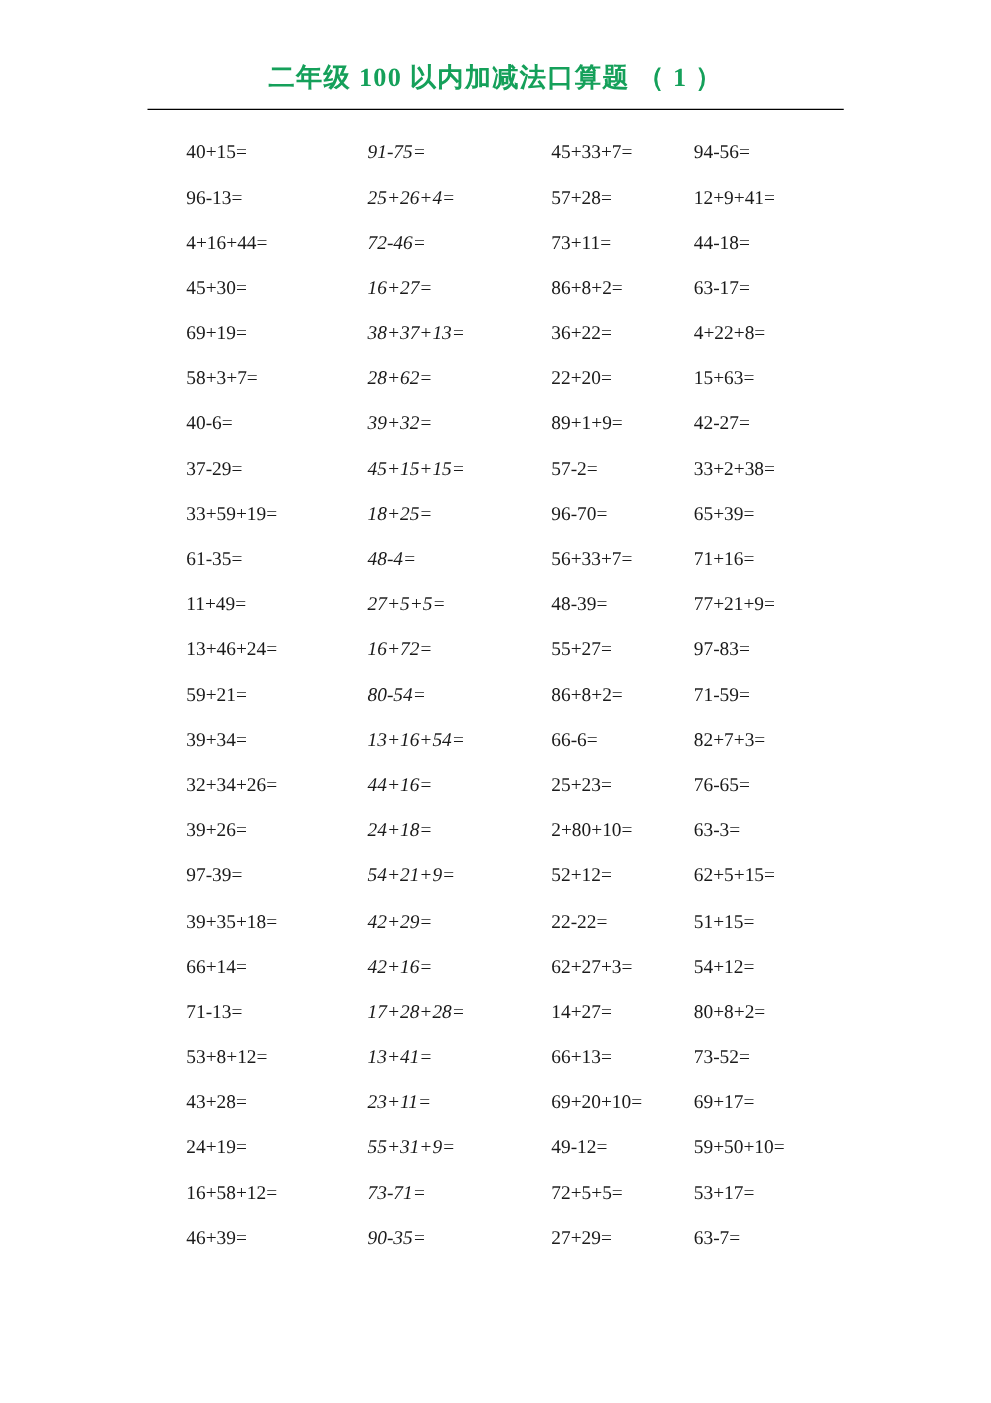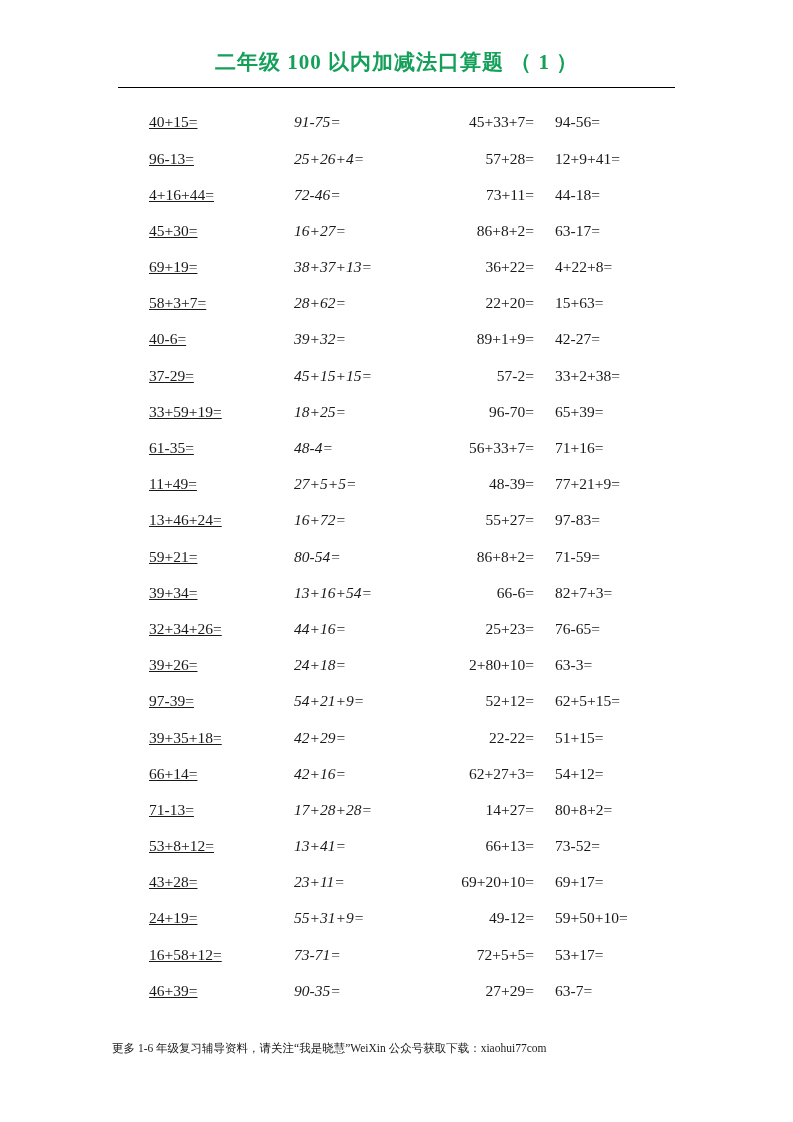--- a/index.html
+++ b/index.html
@@ -59,23 +59,23 @@
   }
   .problem-cell {
     font-family: "Liberation Serif", "DejaVu Serif", serif;
     font-size: 15.5px;
     color: #1a1a1a;
     line-height: 1;
     white-space: nowrap;
     padding-left: 31px;
     box-sizing: border-box;
   }
-  .col-1 { padding-left: 31px; text-decoration: underline; }
+  .col-1 { padding-left: 31px; }
   .col-2 { padding-left: 28px; font-style: italic; }
-  .col-3 { padding-left: 27px; text-align: right; }
+  .col-3 { padding-left: 27px; }
   .col-4 { padding-left: 21px; }
   .footer {
     position: absolute;
     left: 112px;
     top: 1040px;
     width: 620px;
     font-family: "Liberation Serif", "DejaVu Serif", serif;
     font-size: 11.5px;
     color: #1a1a1a;
     white-space: nowrap;
@@ -189,15 +189,14 @@
       <div class="problem-cell col-1">16+58+12=</div>
       <div class="problem-cell col-2">73-71=</div>
       <div class="problem-cell col-3">72+5+5=</div>
       <div class="problem-cell col-4">53+17=</div>
       <div class="problem-cell col-1">46+39=</div>
       <div class="problem-cell col-2">90-35=</div>
       <div class="problem-cell col-3">27+29=</div>
       <div class="problem-cell col-4">63-7=</div>
     </div>
 
-  <div class="footer">更多 1-6 年级复习辅导资料，请关注“我是晓慧”WeiXin 公众号获取下载：xiaohui77com</div>
 
 </div>
 
 </body></html>

